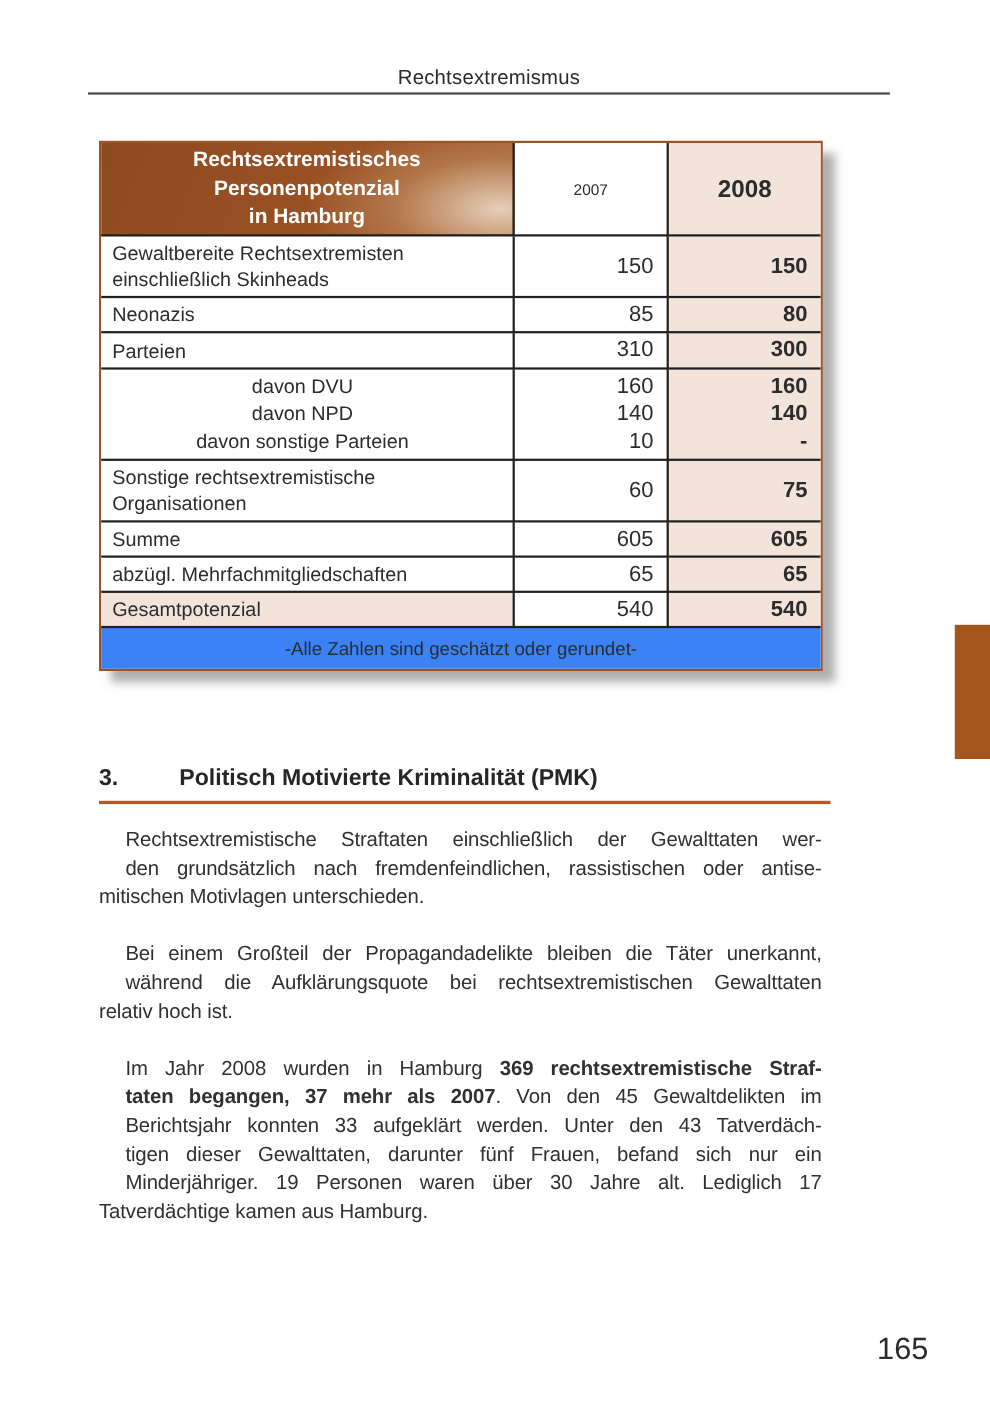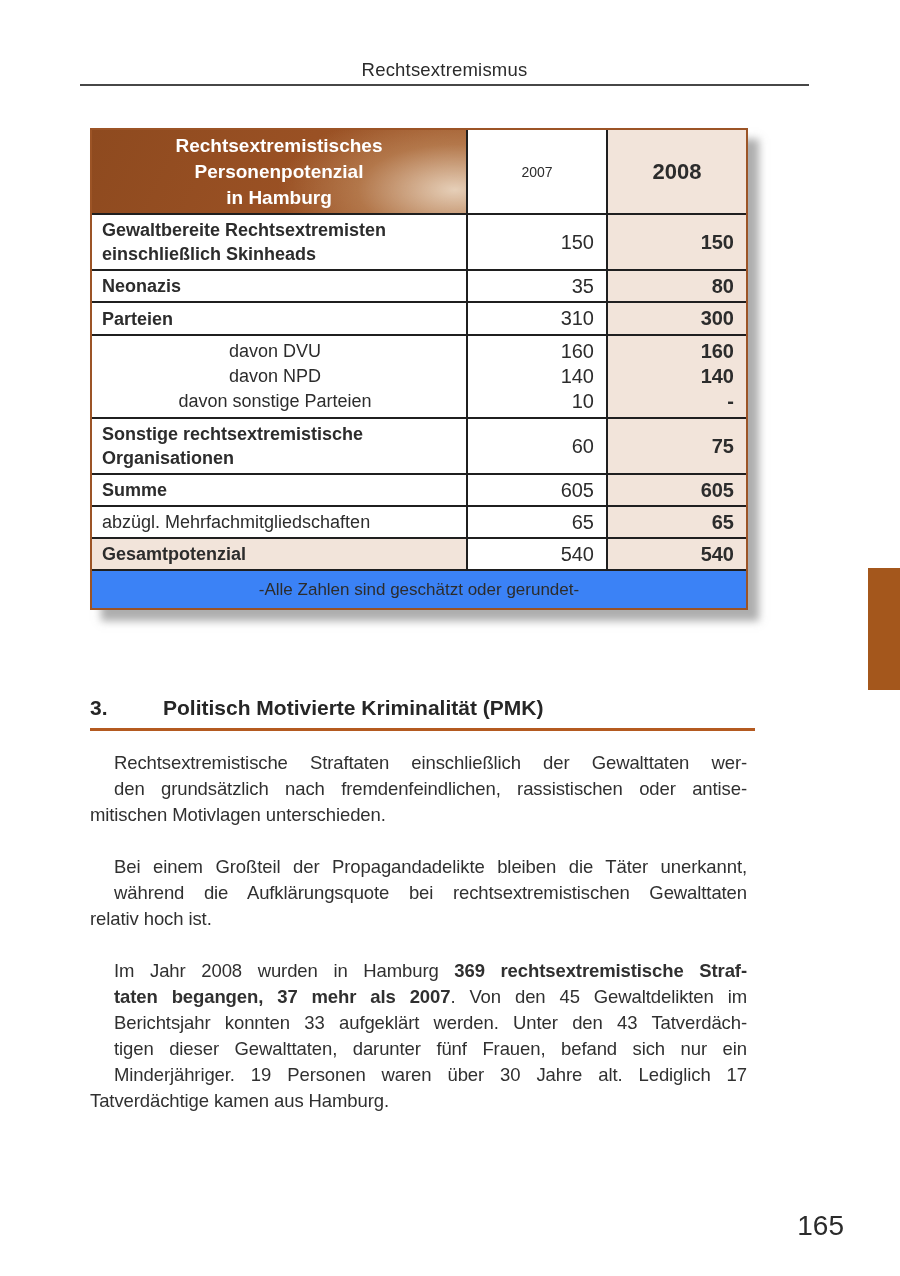--- a/index.html
+++ b/index.html
@@ -71,21 +71,21 @@
   }
   .hdr-2007 { text-align: center; font-size: 14px; background: #ffffff; }
   .hdr-2008 { text-align: center; font-size: 22px; font-weight: bold; background: var(--beige); }
 
   .cell-label {
     font-size: 18px;
     line-height: 24px;
     padding: 3px 8px 3px 10px;
     background: #ffffff;
   }
-  .cell-label.b { font-weight: bold; }
+  .cell-label.b { font-weight: normal; }
   .cell-label.ctr { text-align: center; line-height: 25px; padding-left: 0; }
   .cell-label.beige { background: var(--beige); }
   .cell-num {
     font-size: 20px;
     line-height: 25px;
     text-align: right;
     padding-right: 12px;
     background: #ffffff;
   }
   .cell-num.y2008 { background: var(--beige); font-weight: bold; }
@@ -164,21 +164,21 @@
         </tr>
       </thead>
       <tbody id="rows-body">
           <tr style="height: 55px;">
             <td class="cell-label b">Gewaltbereite Rechtsextremisten<br>einschließlich Skinheads</td>
             <td class="cell-num y2007">150</td>
             <td class="cell-num y2008">150</td>
           </tr>
           <tr style="height: 31px;">
             <td class="cell-label b">Neonazis</td>
-            <td class="cell-num y2007">35</td>
+            <td class="cell-num y2007">85</td>
             <td class="cell-num y2008">80</td>
           </tr>
           <tr style="height: 33px;">
             <td class="cell-label b">Parteien</td>
             <td class="cell-num y2007">310</td>
             <td class="cell-num y2008">300</td>
           </tr>
           <tr style="height: 77px;">
             <td class="cell-label ctr">davon DVU<br>davon NPD<br>davon sonstige Parteien</td>
             <td class="cell-num y2007">160<br>140<br>10</td>

